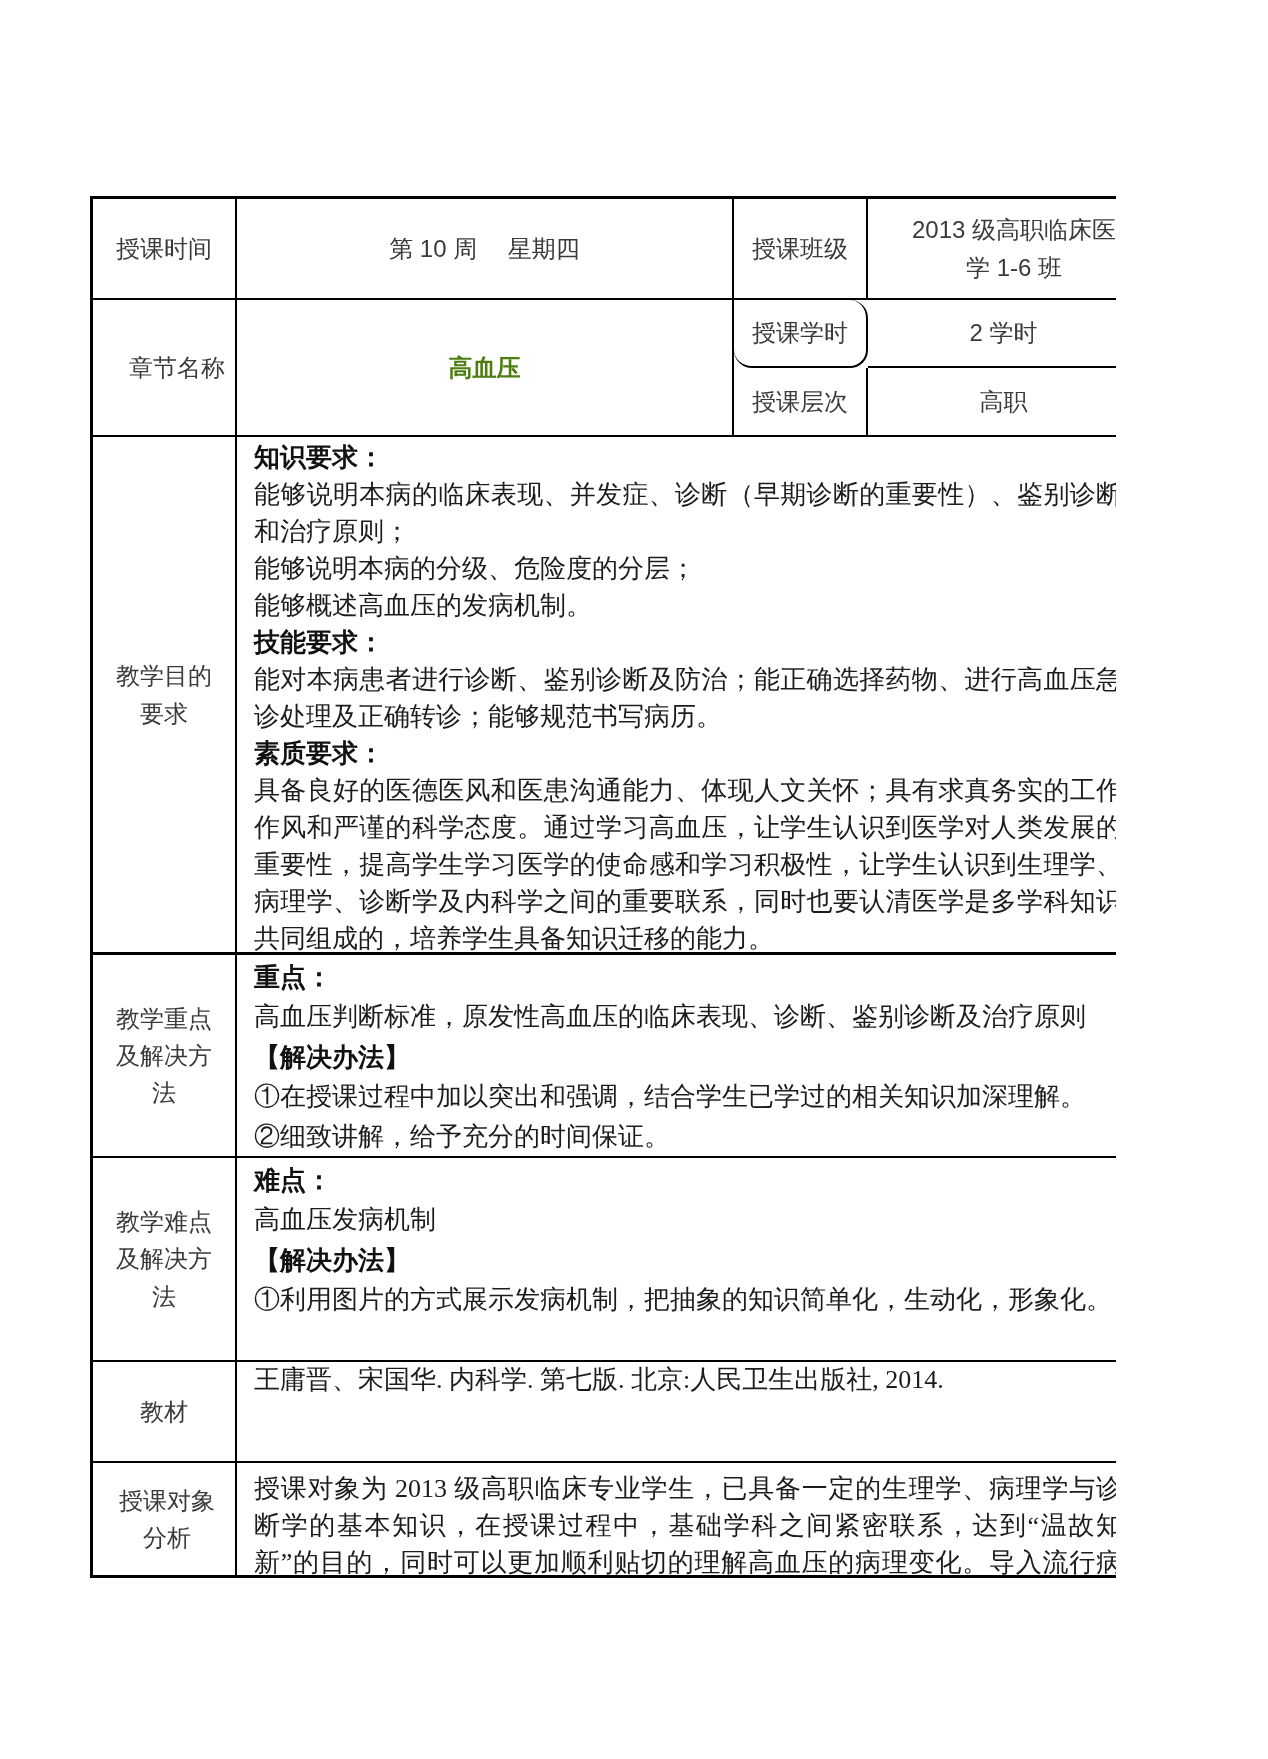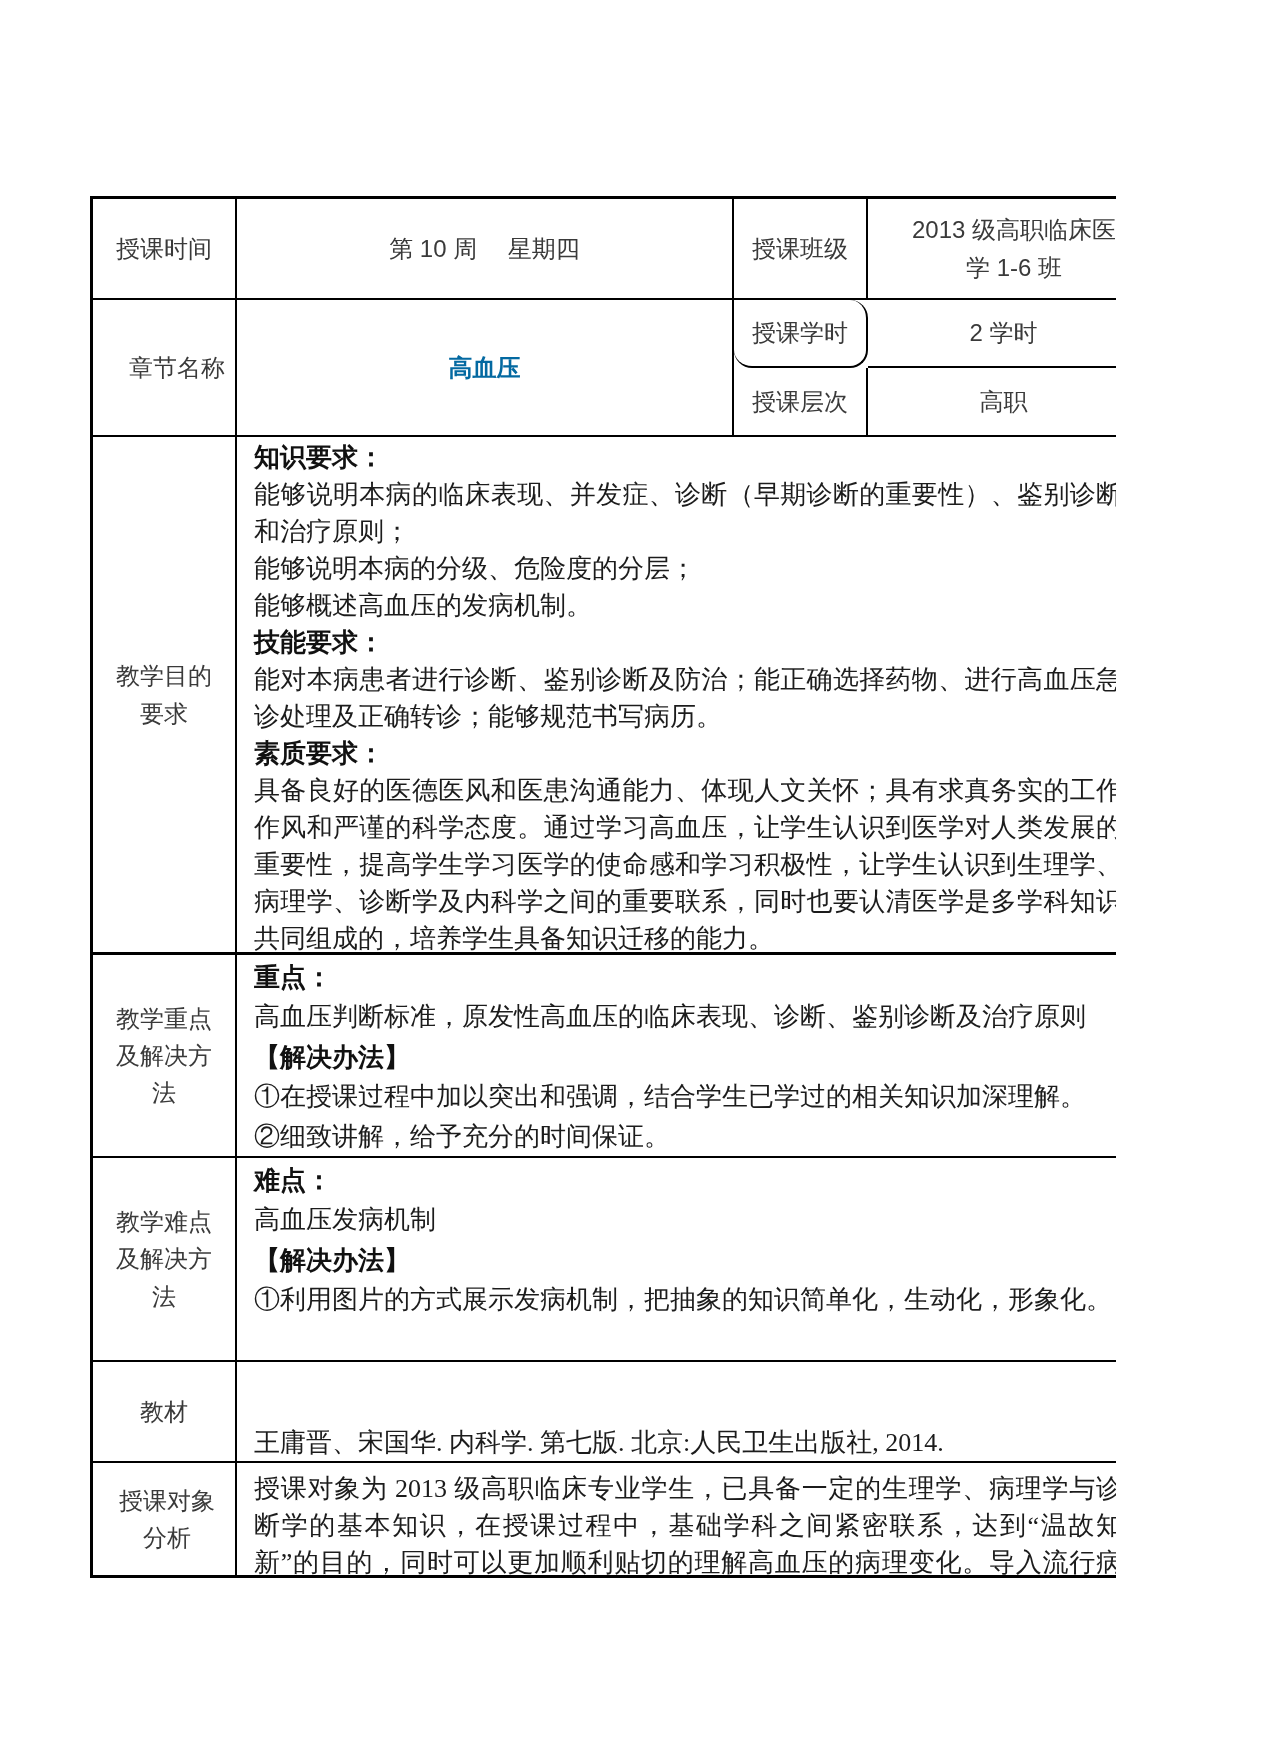--- a/index.html
+++ b/index.html
@@ -24,31 +24,31 @@
   .a-kp-l{grid-area:5/1/6/2;}     .a-kp-c{grid-area:5/2/6/5;}
   .a-diff-l{grid-area:6/1/7/2;}   .a-diff-c{grid-area:6/2/7/5;}
   .a-tb-l{grid-area:7/1/8/2;}     .a-tb-c{grid-area:7/2/8/5;}
   .a-aud-l{grid-area:8/1/9/2;margin-left:6px;}    .a-aud-c{grid-area:8/2/9/5;}
 
   
   .lab,.val{display:flex;align-items:center;justify-content:center;
        font-family:"Liberation Sans","DejaVu Sans",sans-serif;
        font-size:24px;color:#3a3a3a;text-align:center;line-height:1.55;}
   .lab .w{width:104px;}
-  .bold{font-weight:bold;color:#0369a1;}
+  .bold{font-weight:bold;color:#4d7c0f;}
   .val .line{display:block;margin-left:21px;}
 
   
   .content{font-family:"Liberation Serif","DejaVu Serif",serif;
        font-size:26px;color:#1c1c1c;text-align:justify;padding:2px 17px 0 17px;}
   .content p{margin:0;}
   .obj p{line-height:37px;}
   .kp p{line-height:40px;}
   .h{font-family:"Liberation Sans","DejaVu Sans",sans-serif;font-weight:bold;color:#111;text-align:left;}
-  .tbc{display:flex;align-items:flex-end;padding:0 17px;}
+  .tbc{display:flex;align-items:flex-start;padding:0 17px;}
   .tbc p{margin:0;line-height:1.4;}
   .aud{padding-top:7px;}
   .aud p{line-height:37px;}
 </style>
 </head>
 <body>
 
 <div class="page">
   <div class="tbl-wrap">
     <div class="tbl">

